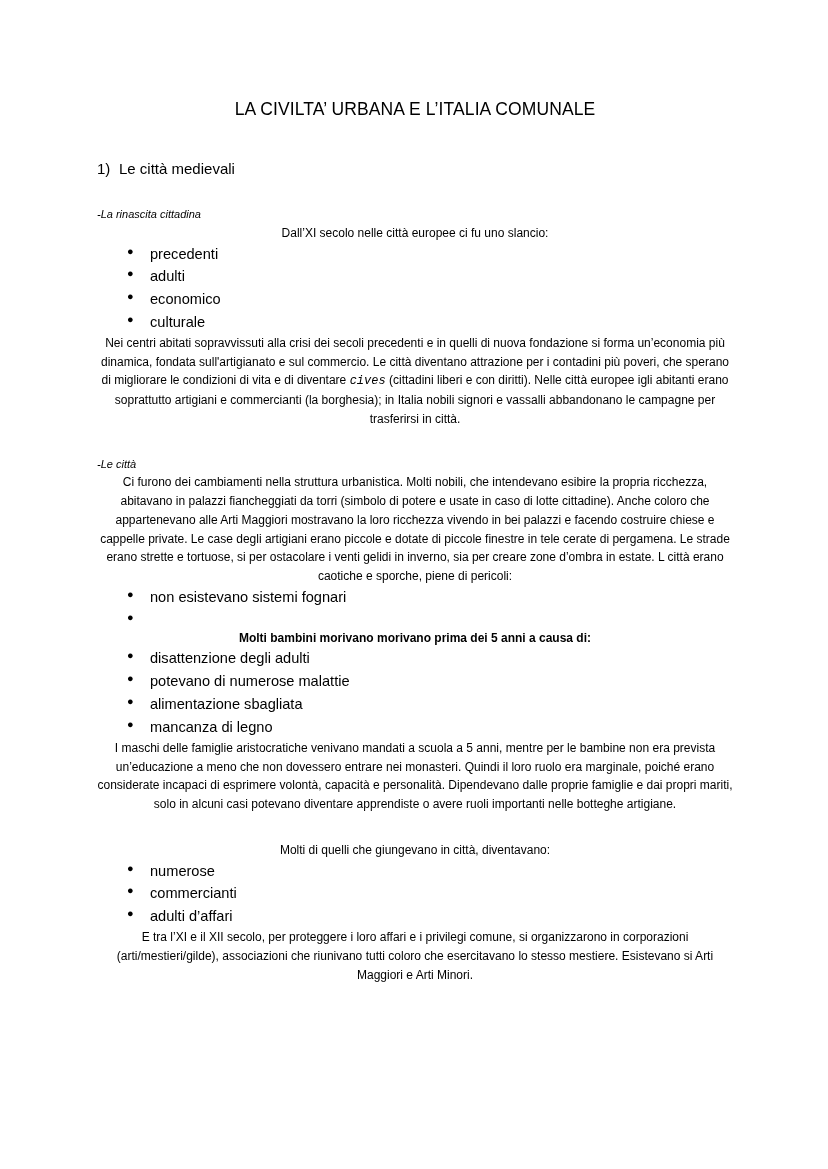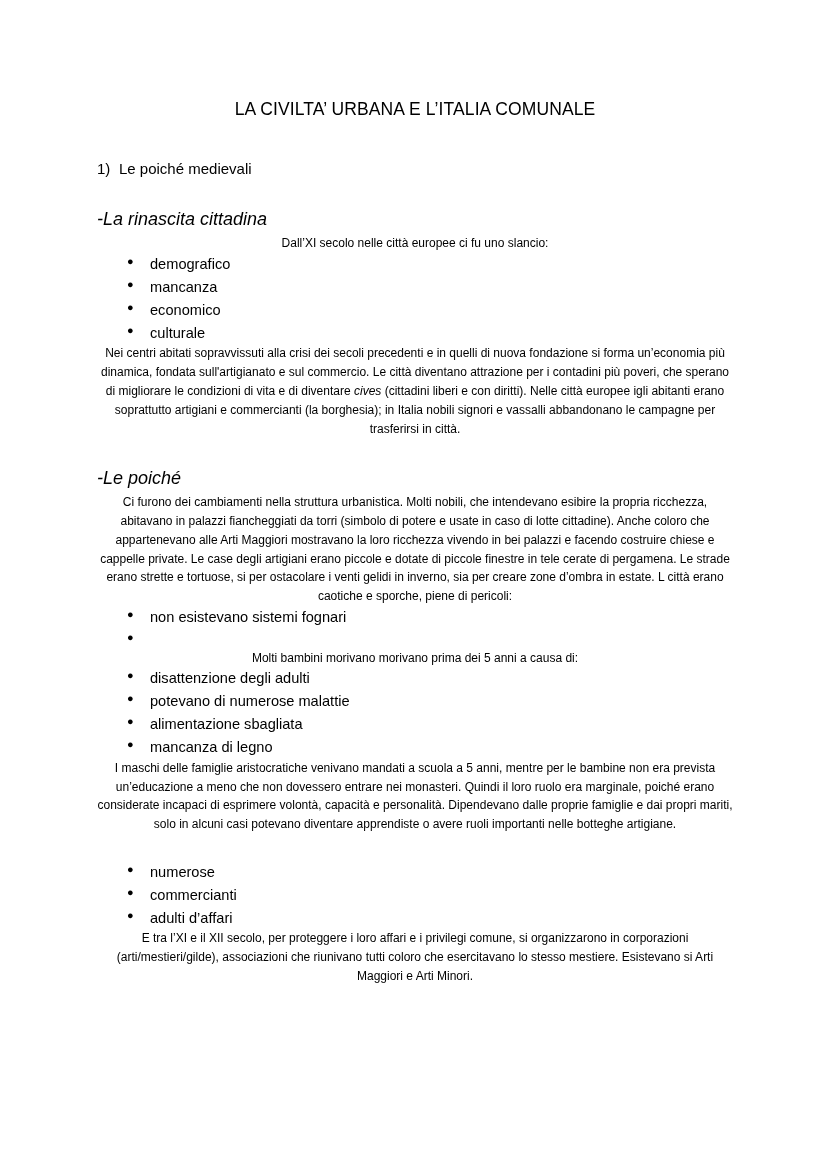--- a/index.html
+++ b/index.html
@@ -50,34 +50,35 @@
   }
   .numbered-item .num {
     position: absolute;
     left: 0;
     top: 0;
   }
   .section {
     margin-top: 27px;
   }
   .section-heading {
-    font-size: 18px;
+    font-size: 11px;
     font-style: italic;
     line-height: 1.5;
     margin: 0 0 1px 0;
     font-weight: normal;
   }
   .para {
     font-size: 12px;
     line-height: 1.565;
     margin: 0;
     text-align: center;
   }
   .para.spaced {
     margin-top: 20px;
+    font-weight: bold;
   }
   .bullets {
     margin: 0;
     padding: 0;
     list-style: none;
   }
   .bullet-item {
     font-size: 14.6px;
     line-height: 1.565;
     position: relative;
@@ -85,63 +86,64 @@
   }
   .bullet-item .dot {
     position: absolute;
     left: 30px;
     top: 0;
     font-size: 11px;
     line-height: 1.565;
   }
   .ital {
     font-style: italic;
+    font-family: Liberation Mono, monospace;
   }
 </style>
 </head>
 <body>
 
 <div class="page">
   <div class="content">
 
     <h1 class="doc-title">LA CIVILTA’ URBANA E L’ITALIA COMUNALE</h1>
 
     <ol class="numbered-list">
       <li class="numbered-item">
         <span class="num">1)</span>
-        <span>Le poiché medievali</span>
+        <span>Le città medievali</span>
       </li>
     </ol>
 
     <div class="section">
       <h2 class="section-heading">-La rinascita cittadina</h2>
       <p class="para">Dall’XI secolo nelle città europee ci fu uno slancio:</p>
       <ul class="bullets">
         <li class="bullet-item">
           <span class="dot">●</span>
-          <span>demografico</span>
+          <span>precedenti</span>
         </li>
         <li class="bullet-item">
           <span class="dot">●</span>
-          <span>mancanza</span>
+          <span>adulti</span>
         </li>
         <li class="bullet-item">
           <span class="dot">●</span>
           <span>economico</span>
         </li>
         <li class="bullet-item">
           <span class="dot">●</span>
           <span>culturale</span>
         </li>
       </ul>
       <p class="para"><span>Nei centri abitati sopravvissuti alla crisi dei secoli precedenti e in quelli di nuova fondazione si forma un’economia più dinamica, fondata sull'artigianato e sul commercio. Le città diventano attrazione per i contadini più poveri, che sperano di migliorare le condizioni di vita e di diventare </span><span class="ital">cives</span><span> (cittadini liberi e con diritti). Nelle città europee igli abitanti erano soprattutto artigiani e commercianti (la borghesia); in Italia nobili signori e vassalli abbandonano le campagne per trasferirsi in città.</span></p>
     </div>
 
     <div class="section">
-      <h2 class="section-heading">-Le poiché</h2>
+      <h2 class="section-heading">-Le città</h2>
       <p class="para">Ci furono dei cambiamenti nella struttura urbanistica. Molti nobili, che intendevano esibire la propria ricchezza, abitavano in palazzi fiancheggiati da torri (simbolo di potere e usate in caso di lotte cittadine). Anche coloro che appartenevano alle Arti Maggiori mostravano la loro ricchezza vivendo in bei palazzi e facendo costruire chiese e cappelle private. Le case degli artigiani erano piccole e dotate di piccole finestre in tele cerate di pergamena. Le strade erano strette e tortuose, si per ostacolare i venti gelidi in inverno, sia per creare zone d’ombra in estate. L città erano caotiche e sporche, piene di pericoli:</p>
       <ul class="bullets">
         <li class="bullet-item">
           <span class="dot">●</span>
           <span>non esistevano sistemi fognari</span>
         </li>
         <li class="bullet-item">
           <span class="dot">●</span>
         </li>
       </ul>
@@ -161,20 +163,21 @@
         </li>
         <li class="bullet-item">
           <span class="dot">●</span>
           <span>mancanza di legno</span>
         </li>
       </ul>
       <p class="para">I maschi delle famiglie aristocratiche venivano mandati a scuola a 5 anni, mentre per le bambine non era prevista un’educazione a meno che non dovessero entrare nei monasteri. Quindi il loro ruolo era marginale, poiché erano considerate incapaci di esprimere volontà, capacità e personalità. Dipendevano dalle proprie famiglie e dai propri mariti, solo in alcuni casi potevano diventare apprendiste o avere ruoli importanti nelle botteghe artigiane.</p>
     </div>
 
     <div class="section">
+      <p class="para">Molti di quelli che giungevano in città, diventavano:</p>
       <ul class="bullets">
         <li class="bullet-item">
           <span class="dot">●</span>
           <span>numerose</span>
         </li>
         <li class="bullet-item">
           <span class="dot">●</span>
           <span>commercianti</span>
         </li>
         <li class="bullet-item">

